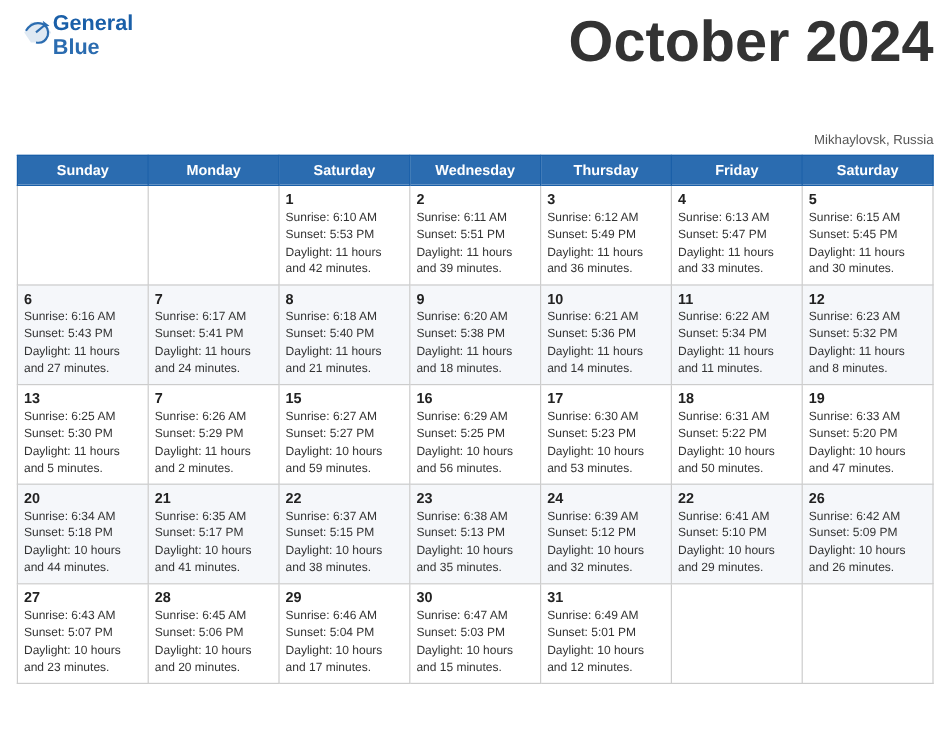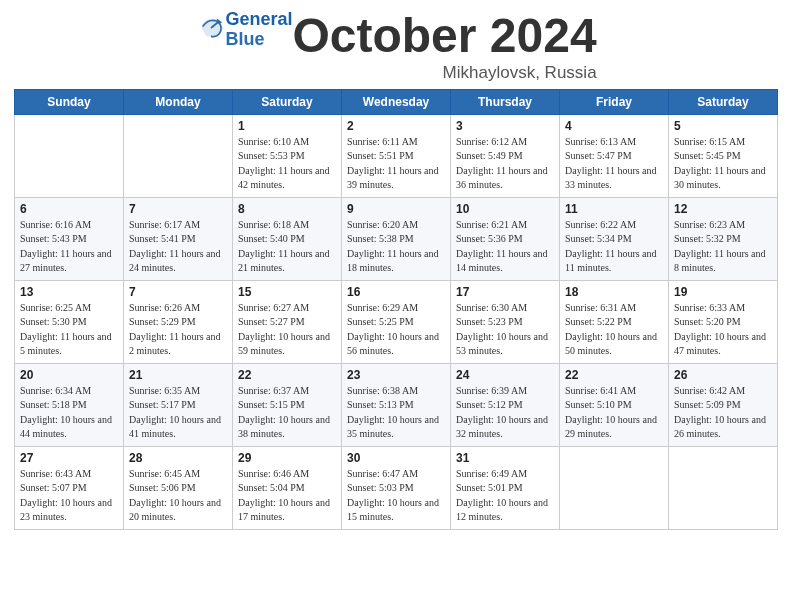--- a/index.html
+++ b/index.html
@@ -9,21 +9,21 @@
       width: 792px;
       height: 612px;
       overflow: hidden;
     }
     .container {
       width: 792px;
       padding: 10px 14px 6px 14px;
     }
     .header-row {
       display: flex;
-      justify-content: center;
+      justify-content: space-between;
       align-items: flex-start;
       margin-bottom: 6px;
     }
     .logo {
       display: flex;
       align-items: center;
       gap: 0;
     }
     .logo-text {
       font-size: 18px;
@@ -42,22 +42,23 @@
     .title-block {
       text-align: right;
     }
     .month-title {
       font-size: 48px;
       font-weight: bold;
       color: #333;
       line-height: 1.1;
     }
     .subtitle {
-      font-size: 17px;
+      font-size: 11px;
       color: #555;
+      margin-top: 48px;
     }
     .calendar {
       width: 100%;
       border-collapse: collapse;
       font-size: 10.5px;
     }
     .calendar th {
       background-color: #2b6cb0;
       color: #fff;
       text-align: center;
@@ -81,21 +82,20 @@
       font-weight: bold;
       font-size: 12px;
       color: #222;
       display: block;
       margin-bottom: 2px;
     }
     .day-info {
       color: #333;
       font-size: 10px;
       line-height: 1.45;
-      font-family: Liberation Serif, serif;
     }
     .empty-cell {
       background: #fff !important;
     }
   </style>
 </head>
 <body>
 
 <div class="container">
   <div class="header-row">

